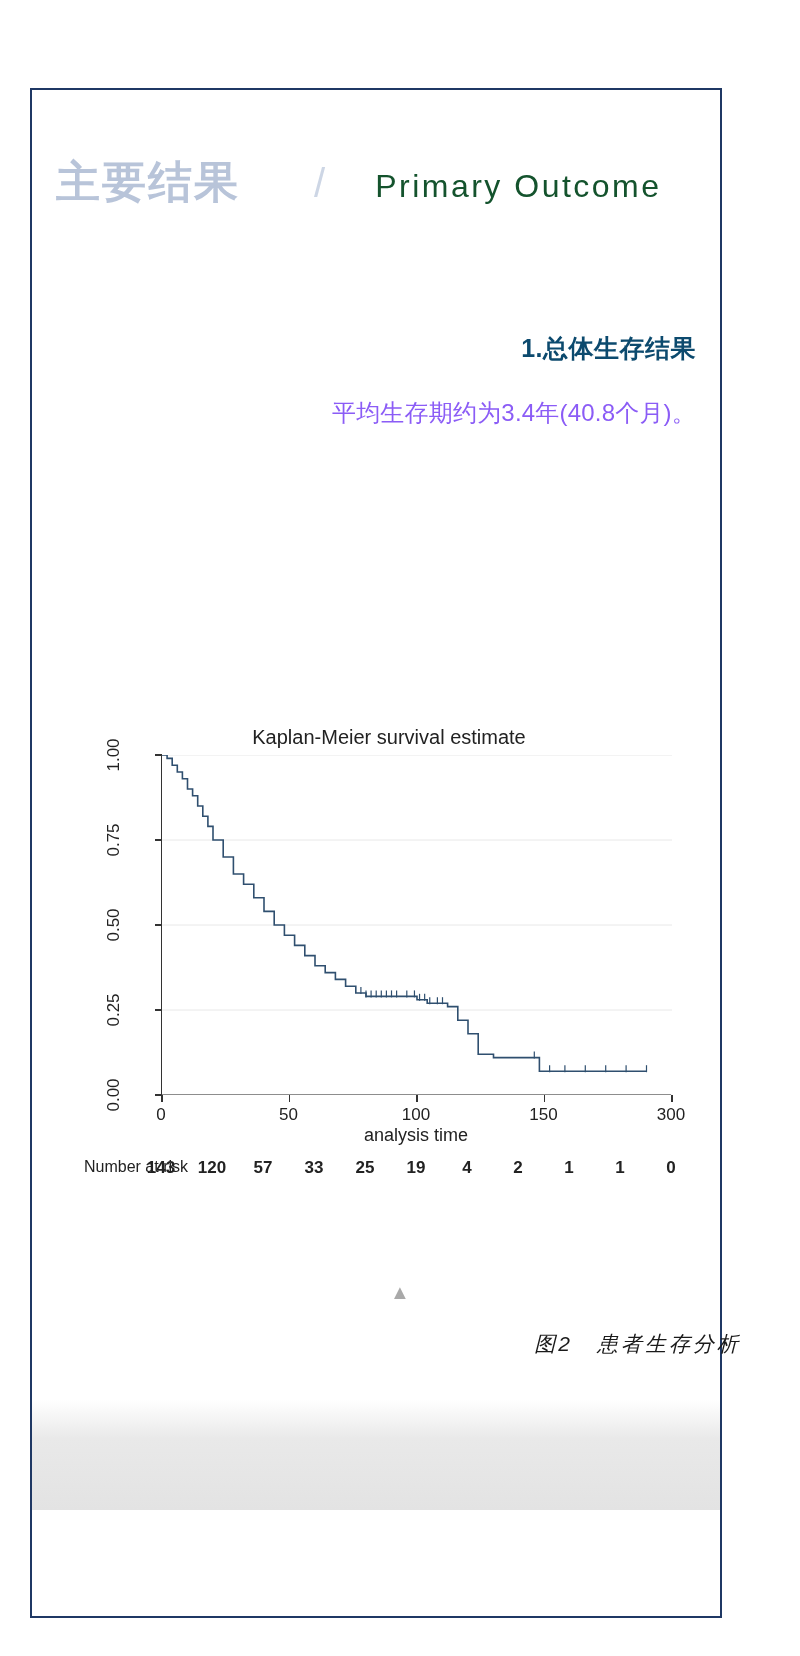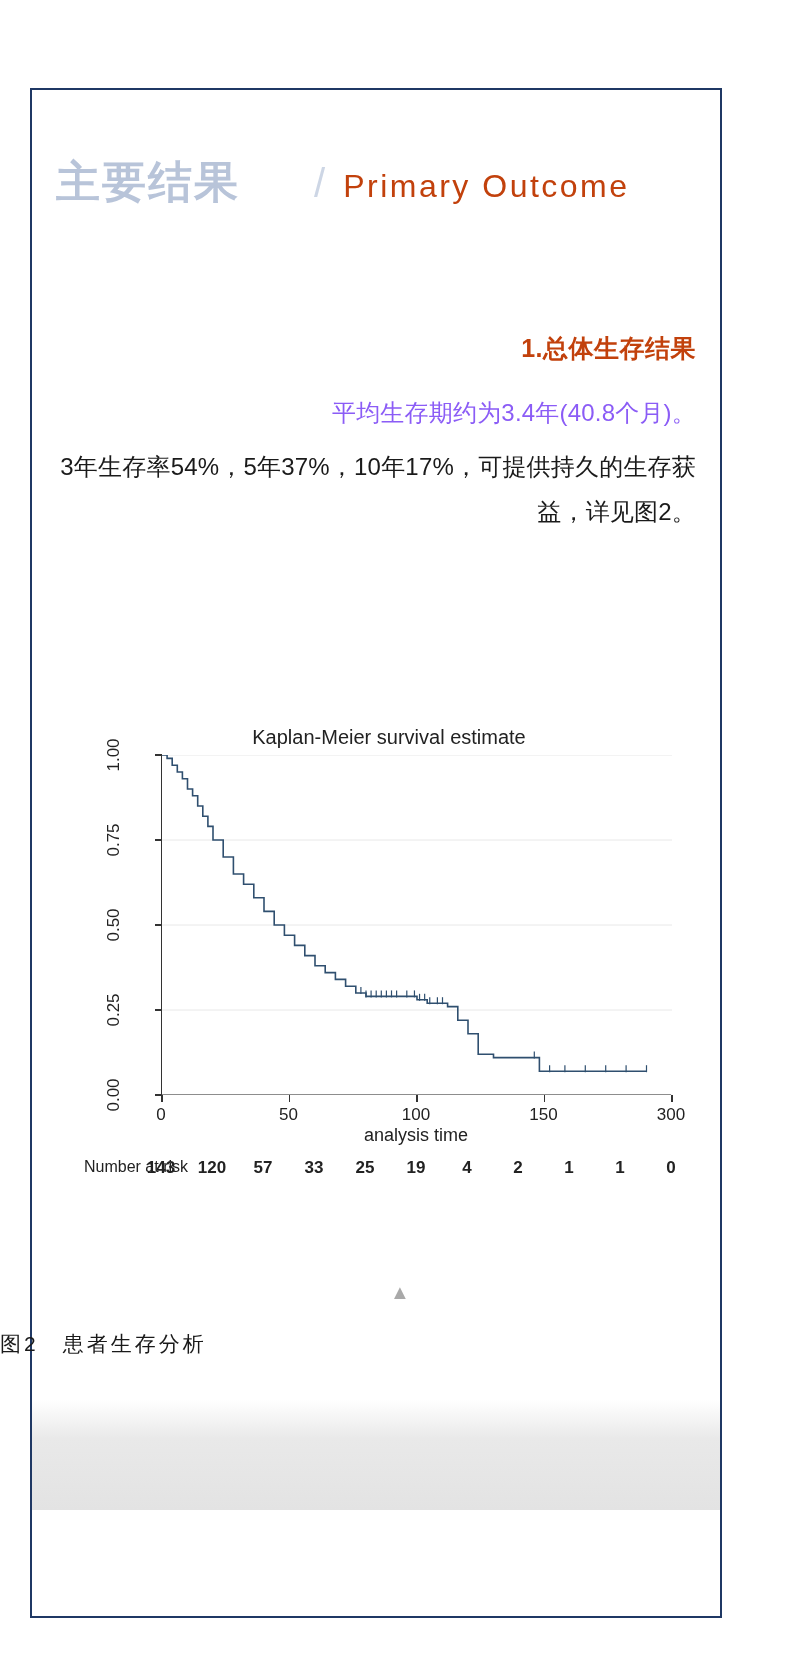--- a/index.html
+++ b/index.html
@@ -55,30 +55,31 @@
   }
   .title-slash {
     font-size: 40px;
     color: #cdd6e5;
     margin-left: 74px;
     margin-right: 18px;
     font-weight: 300;
   }
   .title-en {
     font-size: 32px;
-    color: #c2410c;
+    color: #14532d;
     letter-spacing: 2.5px;
     font-weight: 300;
+    margin-left: 32px;
   }
   
   .section-heading {
     margin-top: 92px;
     font-size: 25px;
     font-weight: bold;
-    color: #c2410c;
+    color: #0c4a6e;
     letter-spacing: 0.5px;
   }
   .para {
     margin-top: 26px;
     font-size: 24px;
     color: #8b5cf6;
     line-height: 1.85;
     letter-spacing: 0.2px;
   }
   .para-2 {
@@ -173,24 +174,25 @@
     text-align: center;
     color: #a9a9a9;
     font-size: 20px;
     line-height: 1;
   }
   .fig-caption {
     position: absolute;
     left: 0;
     top: 1330px;
     width: 741px;
-    text-align: left;
+    text-align: right;
     font-size: 21px;
     color: #1a1a1a;
     letter-spacing: 3px;
+    font-style: italic;
   }
   
   .grey-band {
     position: absolute;
     left: 32px;
     top: 1400px;
     width: 688px;
     height: 110px;
     background: linear-gradient(to bottom, #ffffff 0%, #e9e9e9 35%, #e3e3e3 100%);
   }
@@ -203,21 +205,20 @@
 
   <div class="content">
     <div class="title-row">
       <span class="title-cn">主要结果</span>
       <span class="title-slash">/</span>
       <span class="title-en">Primary Outcome</span>
     </div>
 
     <div class="section-heading">1.总体生存结果</div>
     <div class="para">平均生存期约为3.4年(40.8个月)。</div>
-    <div class="para-2">3年生存率54%，5年37%，10年17%，可提供持久的生存获益，详见图2。</div>
   </div>
 
   <div class="chart-wrap">
     <div class="chart-title">Kaplan-Meier survival estimate</div>
 
     <div class="plot-area">
       <svg id="km-svg" width="510" height="340" viewBox="0 0 510 340" preserveAspectRatio="none" style="position:absolute;left:0;top:0;">
         <g id="gridlines">
             <line x1="0" x2="510" y1="340" y2="340" stroke="#e8e8e8" stroke-width="1"></line>
             <line x1="0" x2="510" y1="255" y2="255" stroke="#e8e8e8" stroke-width="1"></line>

